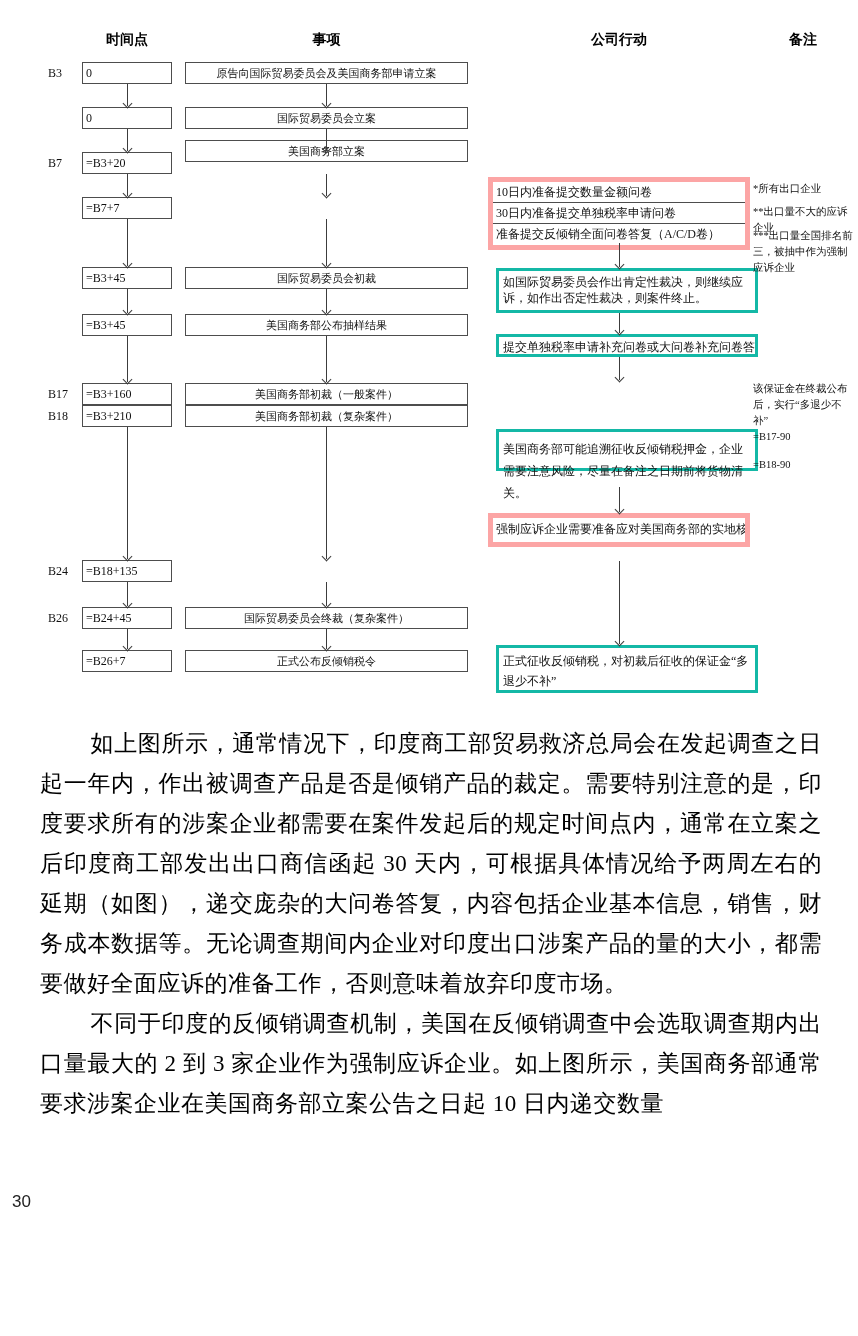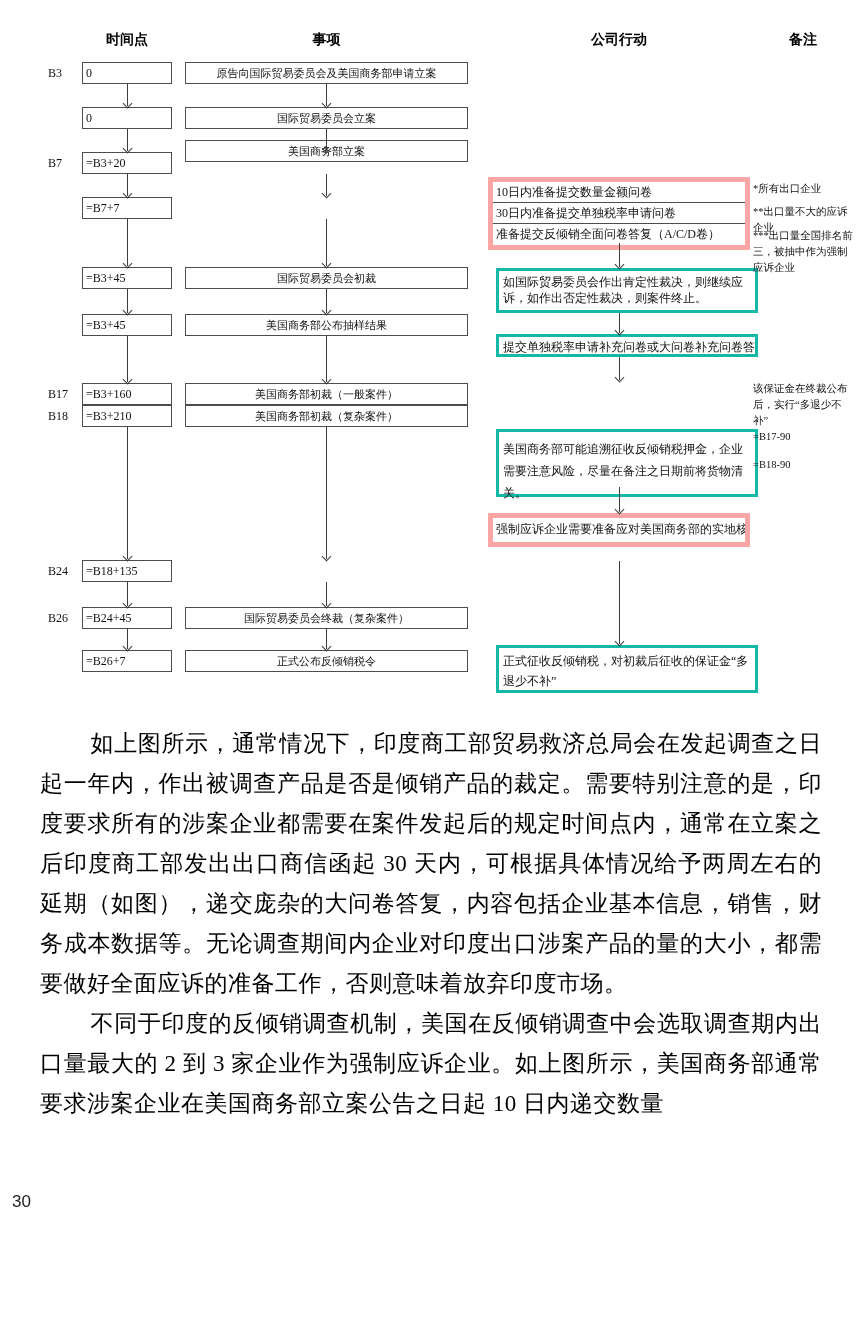--- a/index.html
+++ b/index.html
@@ -74,21 +74,21 @@
   <div class="ebox" style="top:607px">国际贸易委员会终裁（复杂案件）</div>
   <div class="ebox" style="top:650px">正式公布反倾销税令</div>
 
   <div class="astack" style="top:177px">
     <div class="acell">10日内准备提交数量金额问卷</div>
     <div class="acell">30日内准备提交单独税率申请问卷</div>
     <div class="acell">准备提交反倾销全面问卷答复（A/C/D卷）</div>
   </div>
   <div class="abox" style="top:268px;height:45px">如国际贸易委员会作出肯定性裁决，则继续应诉，如作出否定性裁决，则案件终止。</div>
   <div class="abox" style="top:334px;height:23px;white-space:nowrap;overflow:hidden;line-height:15px">提交单独税率申请补充问卷或大问卷补充问卷答复</div>
-  <div class="abox" style="top:429px;height:68px;line-height:22px;padding-top:6px">美国商务部可能追溯征收反倾销税押金，企业需要注意风险，尽量在备注之日期前将货物清关。</div>
+  <div class="abox" style="top:429px;height:42px;line-height:22px;padding-top:6px">美国商务部可能追溯征收反倾销税押金，企业需要注意风险，尽量在备注之日期前将货物清关。</div>
   <div class="astack" style="top:513px">
     <div class="acell" style="height:24px;line-height:23px">强制应诉企业需要准备应对美国商务部的实地核查</div>
   </div>
   <div class="abox" style="top:645px;height:48px;line-height:20px">正式征收反倾销税，对初裁后征收的保证金“多退少不补”</div>
 
   <div class="note" style="top:181px">*所有出口企业</div>
   <div class="note" style="top:204px">**出口量不大的应诉企业</div>
   <div class="note" style="top:228px">***出口量全国排名前三，被抽中作为强制应诉企业</div>
   <div class="note" style="top:381px">该保证金在终裁公布后，实行“多退少不补”</div>
   <div class="note" style="top:429px">=B17-90</div>

